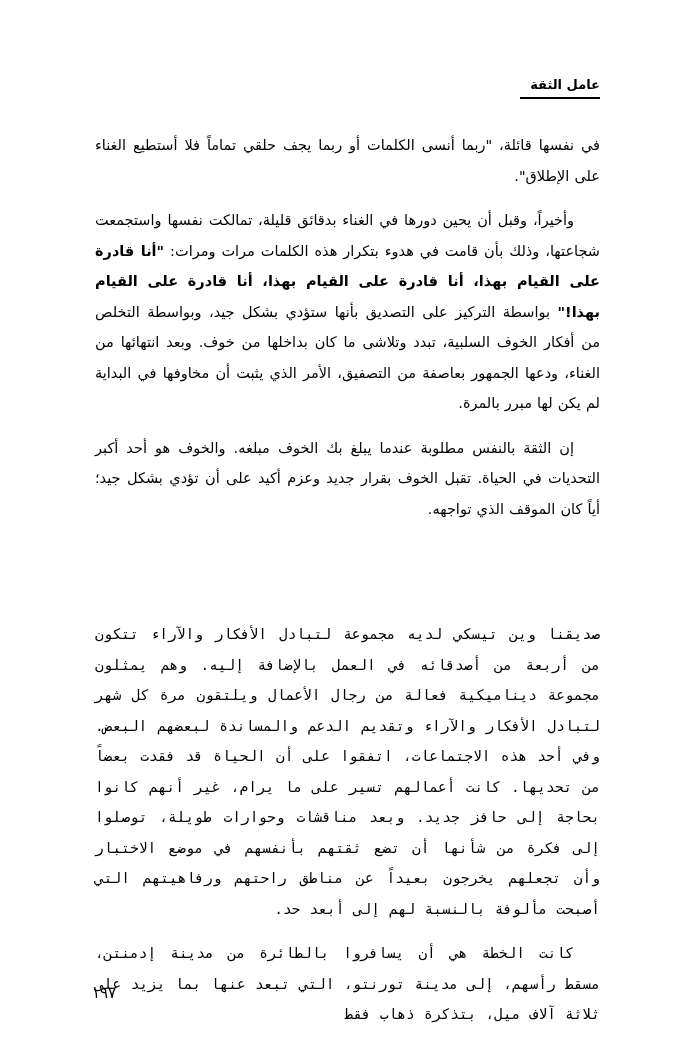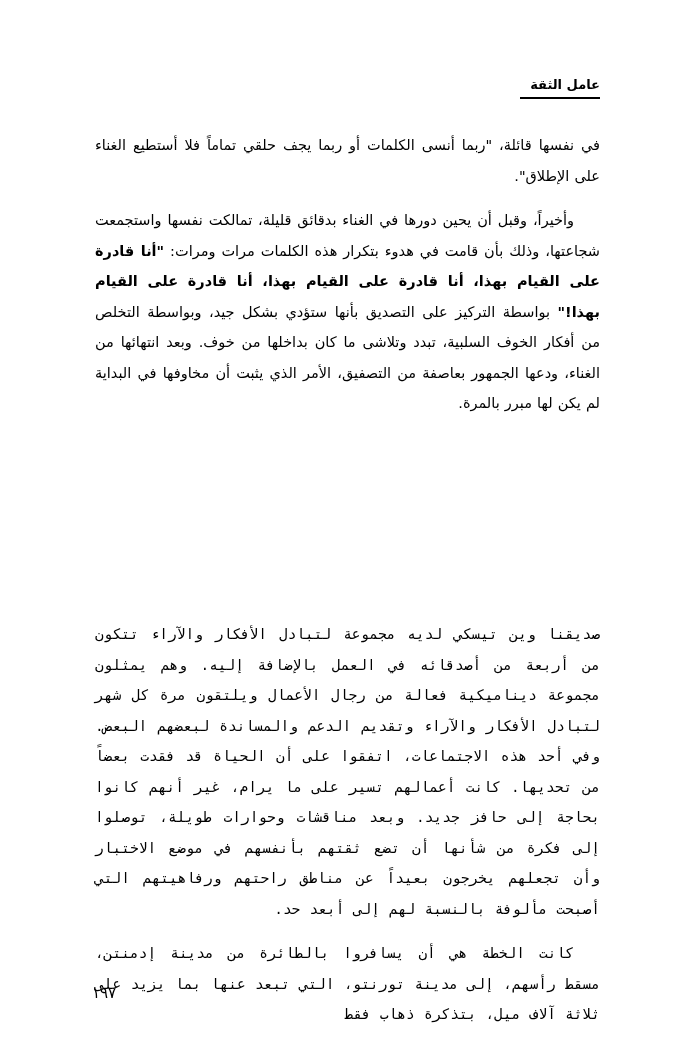--- a/index.html
+++ b/index.html
@@ -134,20 +134,23 @@
   <div class="content">
 
     <p class="para">
       <span>في نفسها قائلة، "ربما أنسى الكلمات أو ربما يجف حلقي تماماً فلا أستطيع الغناء على الإطلاق".</span>
     </p>
 
     <p class="para indent">
       <span>وأخيراً، وقبل أن يحين دورها في الغناء بدقائق قليلة، تمالكت نفسها واستجمعت شجاعتها، وذلك بأن قامت في هدوء بتكرار هذه الكلمات مرات ومرات: </span><span class="quote-bold">"أنا قادرة على القيام بهذا، أنا قادرة على القيام بهذا، أنا قادرة على القيام بهذا!"</span><span> بواسطة التركيز على التصديق بأنها ستؤدي بشكل جيد، وبواسطة التخلص من أفكار الخوف السلبية، تبدد وتلاشى ما كان بداخلها من خوف. وبعد انتهائها من الغناء، ودعها الجمهور بعاصفة من التصفيق، الأمر الذي يثبت أن مخاوفها في البداية لم يكن لها مبرر بالمرة.</span>
     </p>
 
+    <p class="para indent">
+      <span>إن الثقة بالنفس مطلوبة عندما يبلغ بك الخوف مبلغه. والخوف هو أحد أكبر التحديات في الحياة. تقبل الخوف بقرار جديد وعزم أكيد على أن تؤدي بشكل جيد؛ أياً كان الموقف الذي تواجهه.</span>
+    </p>
 
   </div>
 
 
   <div class="content-lower">
 
     <p class="para">
       <span>صديقنا وين تيسكي لديه مجموعة لتبادل الأفكار والآراء تتكون من أربعة من أصدقائه في العمل بالإضافة إليه. وهم يمثلون مجموعة ديناميكية فعالة من رجال الأعمال ويلتقون مرة كل شهر لتبادل الأفكار والآراء وتقديم الدعم والمساندة لبعضهم البعض. وفي أحد هذه الاجتماعات، اتفقوا على أن الحياة قد فقدت بعضاً من تحديها. كانت أعمالهم تسير على ما يرام، غير أنهم كانوا بحاجة إلى حافز جديد. وبعد مناقشات وحوارات طويلة، توصلوا إلى فكرة من شأنها أن تضع ثقتهم بأنفسهم في موضع الاختبار وأن تجعلهم يخرجون بعيداً عن مناطق راحتهم ورفاهيتهم التي أصبحت مألوفة بالنسبة لهم إلى أبعد حد.</span>
     </p>
 

